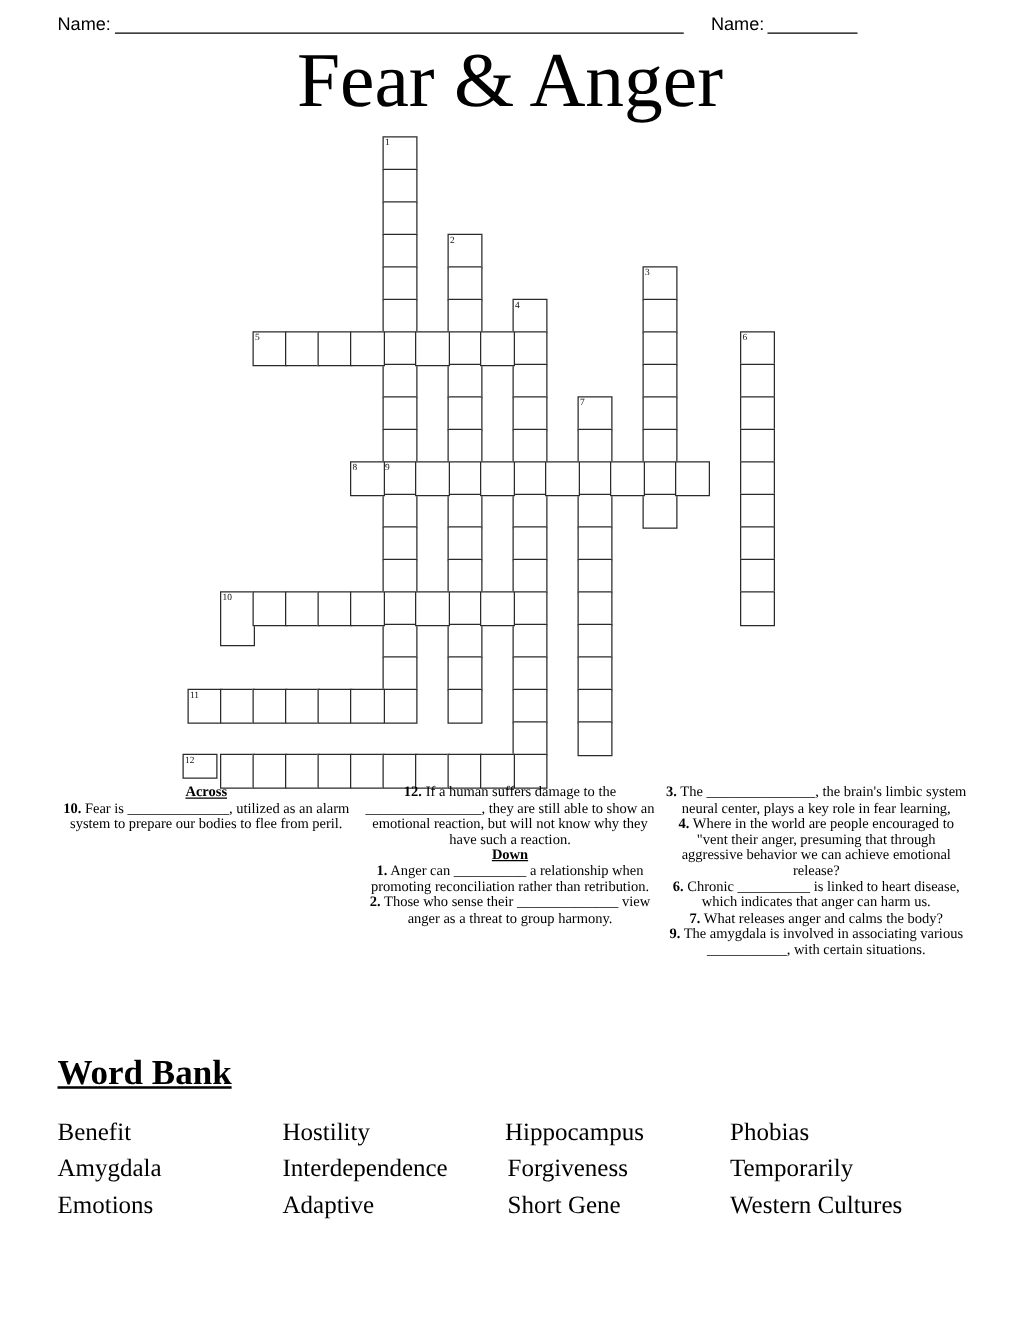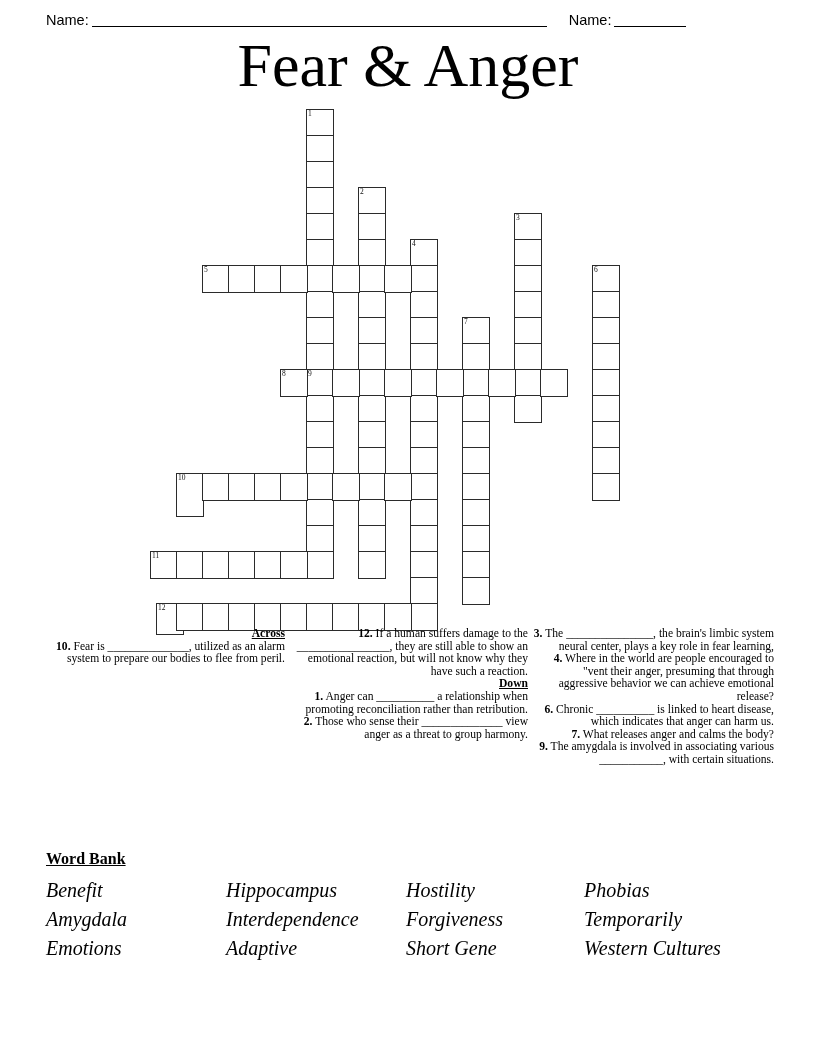--- a/index.html
+++ b/index.html
@@ -28,34 +28,34 @@
   #grid{position:absolute;left:0;top:0;width:816px;height:640px;}
   .cell{position:absolute;box-sizing:border-box;
         border:1.6px solid #2b2b2b;background:#fff;}
   .cell .num{position:absolute;left:1px;top:-1px;
              font-size:7.5px;line-height:9px;
              font-family:"Liberation Serif", serif;color:#111;}
 
   
   .clues{position:absolute;top:628px;left:0;width:816px;height:212px;}
   .clue-col{position:absolute;top:0;font-size:11.6px;line-height:12.6px;
-            font-family:"Liberation Serif", serif;text-align:right;}
+            font-family:"Liberation Serif", serif;text-align:center;}
   .col-a{left:45px;width:240px;}
   .col-b{left:288px;width:240px;}
   .col-c{left:532px;width:242px;}
   .sec-head{font-weight:700;text-decoration:underline;
             display:block;margin:0 0 0 0;font-size:11.6px;}
   .clue{display:block;margin:0;}
   .clue b{font-weight:700;}
 
   
   .wb{position:absolute;left:46px;top:846px;width:730px;}
-  .wb-title{font-size:16px;font-weight:700;text-decoration:underline;
+  .wb-title{font-size:28px;font-weight:700;text-decoration:underline;
             line-height:26px;font-family:"Liberation Serif", serif;}
-  .wb-grid{margin-top:4px;font-style:italic;}
+  .wb-grid{margin-top:20px;}
   .wb-row{display:flex;}
   .wb-cell{font-size:20px;line-height:29px;font-family:"Liberation Serif", serif;}
   .wb-c0{width:180px;}
   .wb-c1{width:180px;}
   .wb-c2{width:178px;}
   .wb-c3{width:192px;}
 </style>
 </head>
 <body>
 
@@ -188,21 +188,21 @@
       <div class="cell" style="left: 332px; top: 473px; width: 28px; height: 28px;"></div>
       <div class="cell" style="left: 384px; top: 473px; width: 28px; height: 28px;"></div>
       <div class="cell" style="left: 150px; top: 551px; width: 28px; height: 28px;">
         <span class="num">11</span>
       </div>
       <div class="cell" style="left: 176px; top: 551px; width: 28px; height: 28px;"></div>
       <div class="cell" style="left: 202px; top: 551px; width: 28px; height: 28px;"></div>
       <div class="cell" style="left: 228px; top: 551px; width: 28px; height: 28px;"></div>
       <div class="cell" style="left: 254px; top: 551px; width: 28px; height: 28px;"></div>
       <div class="cell" style="left: 280px; top: 551px; width: 28px; height: 28px;"></div>
-      <div class="cell" style="left: 156px; top: 603px; width: 28px; height: 32px;">
+      <div class="cell" style="left: 146px; top: 603px; width: 28px; height: 20px;">
         <span class="num">12</span>
       </div>
       <div class="cell" style="left: 176px; top: 603px; width: 28px; height: 28px;"></div>
       <div class="cell" style="left: 202px; top: 603px; width: 28px; height: 28px;"></div>
       <div class="cell" style="left: 228px; top: 603px; width: 28px; height: 28px;"></div>
       <div class="cell" style="left: 254px; top: 603px; width: 28px; height: 28px;"></div>
       <div class="cell" style="left: 280px; top: 603px; width: 28px; height: 28px;"></div>
       <div class="cell" style="left: 306px; top: 603px; width: 28px; height: 28px;"></div>
       <div class="cell" style="left: 332px; top: 603px; width: 28px; height: 28px;"></div>
       <div class="cell" style="left: 358px; top: 603px; width: 28px; height: 28px;"></div>
@@ -229,22 +229,22 @@
       <span class="clue"><b>7.</b> <span>What releases anger and calms the body?</span></span>
       <span class="clue"><b>9.</b> <span>The amygdala is involved in associating various ___________, with certain situations.</span></span>
     </div>
   </div>
 
   <div class="wb">
     <div class="wb-title">Word Bank</div>
     <div class="wb-grid" id="wb-grid">
         <div class="wb-row">
           <div class="wb-cell wb-c0">Benefit</div>
+          <div class="wb-cell wb-c2">Hostility</div>
           <div class="wb-cell wb-c1">Hippocampus</div>
-          <div class="wb-cell wb-c2">Hostility</div>
           <div class="wb-cell wb-c3">Phobias</div>
         </div>
         <div class="wb-row">
           <div class="wb-cell wb-c0">Amygdala</div>
           <div class="wb-cell wb-c1">Interdependence</div>
           <div class="wb-cell wb-c2">Forgiveness</div>
           <div class="wb-cell wb-c3">Temporarily</div>
         </div>
         <div class="wb-row">
           <div class="wb-cell wb-c0">Emotions</div>

